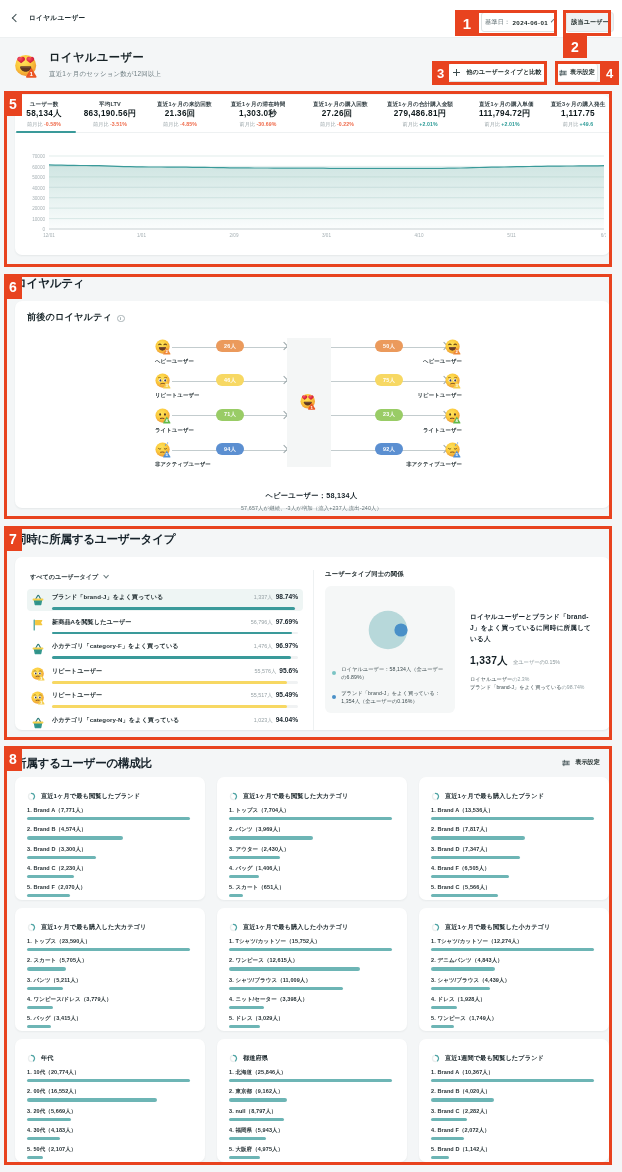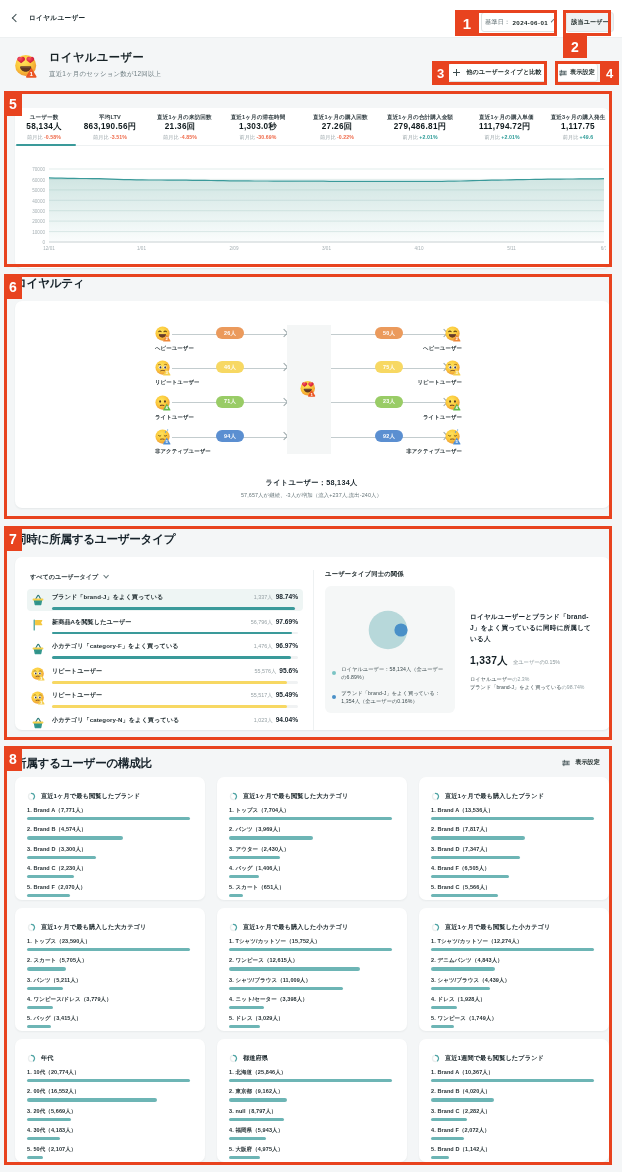--- a/index.html
+++ b/index.html
@@ -30,21 +30,21 @@
 .plusic:after{top:0;left:3px;height:7px;width:1px}
 .filtic{width:8px;height:8px;flex:none}
 #toprow{position:absolute;left:481px;top:12px;display:flex;gap:9px;align-items:center;z-index:3}
 .datebtn{background:#fff;border:1px solid #dde2e3;border-radius:3px;height:20px;width:76px;display:inline-flex;align-items:center;justify-content:center;padding:0 4px;font-size:6.2px;gap:2px;cursor:pointer;white-space:nowrap}
 .datebtn .lbl{color:#5b6a6e;font-weight:400;letter-spacing:.2px}
 .datebtn .val{color:#15201f;font-weight:700;letter-spacing:.4px}
 .caret{width:4.2px;height:4.2px;border-right:1px solid #6b7b7f;border-bottom:1px solid #6b7b7f;transform:rotate(45deg) translate(-1px,-1px);margin-left:2px}
 
 
 .card{background:#fff;border-radius:7px;box-shadow:0 1px 2px rgba(30,50,55,.07)}
-#kpicard{position:absolute;left:15px;top:108px;width:595px;height:160px;overflow:hidden}
+#kpicard{position:absolute;left:15px;top:95px;width:595px;height:160px;overflow:hidden}
 #kpis{display:flex;align-items:flex-start;padding:5px 0 0 0;width:700px}
 .kpi{text-align:center;padding:0 10px;flex:none;cursor:pointer}
 .kpi .k-l{font-size:5.6px;font-weight:700;color:#303c41;white-space:nowrap;letter-spacing:.1px;line-height:9px}
 .kpi .k-v{font-size:8.2px;font-weight:700;color:#0f1a1d;margin-top:0;white-space:nowrap;letter-spacing:.3px;line-height:10px}
 .kpi .k-d{font-size:5.2px;margin-top:1px;line-height:8px;color:#9aa5a9;white-space:nowrap;letter-spacing:.1px}
 .kpi .k-d b{font-weight:700;margin-left:1px}
 .dn{color:#ef6a4a}.up{color:#2a9a96}
 #kpiline{height:1px;background:#eef1f2;position:absolute;left:0;top:37px;width:595px}
 #kpiline .act{position:absolute;left:1px;top:-1px;height:2px;background:#3a9a9a;border-radius:1px;width:60px}
 #chartbox{position:absolute;left:-1px;top:48px}
@@ -268,20 +268,24 @@
           <text x="405.0" y="93.5" font-size="4.6" fill="#a6b0b4" text-anchor="middle" font-family="Liberation Sans,sans-serif">4/10</text>
           <text x="497.5" y="93.5" font-size="4.6" fill="#a6b0b4" text-anchor="middle" font-family="Liberation Sans,sans-serif">5/11</text>
           <text x="590.0" y="93.5" font-size="4.6" fill="#a6b0b4" text-anchor="middle" font-family="Liberation Sans,sans-serif">6/1</text>
         </svg></div>
 </div>
 
 <div class="sechead" style="top:276px">
   <div class="sec-title">ロイヤルティ</div>
 </div>
 <div class="card" id="loycard">
+  <div class="c-title">
+    <span>前後のロイヤルティ</span>
+    <span class="infoic"></span>
+  </div>
   <div id="flow">
     <div class="fcol" id="flowleft" style="left:128px">
           <div class="frow" style="top:0px;position:absolute;width:150px">
         <div class="em" style="left:0"><svg viewBox="0 0 36 36" width="16" height="16">
  <defs>
                   <radialGradient id="gA16" cx="42%" cy="35%" r="64%">
                     <stop offset="0" stop-color="#ffe45c"></stop>
                     <stop offset=".6" stop-color="#fbc93c"></stop>
                     <stop offset="1" stop-color="#ef9d39"></stop>
                   </radialGradient>
@@ -502,21 +506,21 @@
  <g transform="translate(18,19)">
                   <path d="M9 1.2 16.7 14c.5.9-.1 2-1.1 2H1.4c-1 0-1.6-1.1-1.1-2L8 1.2c.2-.5.8-.5 1 0z" fill="#4f8fd6"></path>
                   <text x="8.4" y="13.3" font-family="Liberation Sans,sans-serif" font-size="9.5" font-weight="700" fill="#fff" text-anchor="middle">5</text>
                 </g>
  </svg></div>
         <div class="lbl" style="left:131px;transform:translateX(-100%)">非アクティブユーザー</div>
           </div>
         </div>
   </div>
   <div id="fsum">
-    <div class="t">ライトユーザー：58,134人</div>
+    <div class="t">ヘビーユーザー：58,134人</div>
     <div class="s">57,657人が継続、-3人が増加（流入+237人,流出-240人）</div>
   </div>
 </div>
 
 <div class="sechead" style="top:532px">
   <div class="sec-title">同時に所属するユーザータイプ</div>
 </div>
 <div class="card" id="coocard">
   <div id="cooleft">
     <div class="filtrow">

